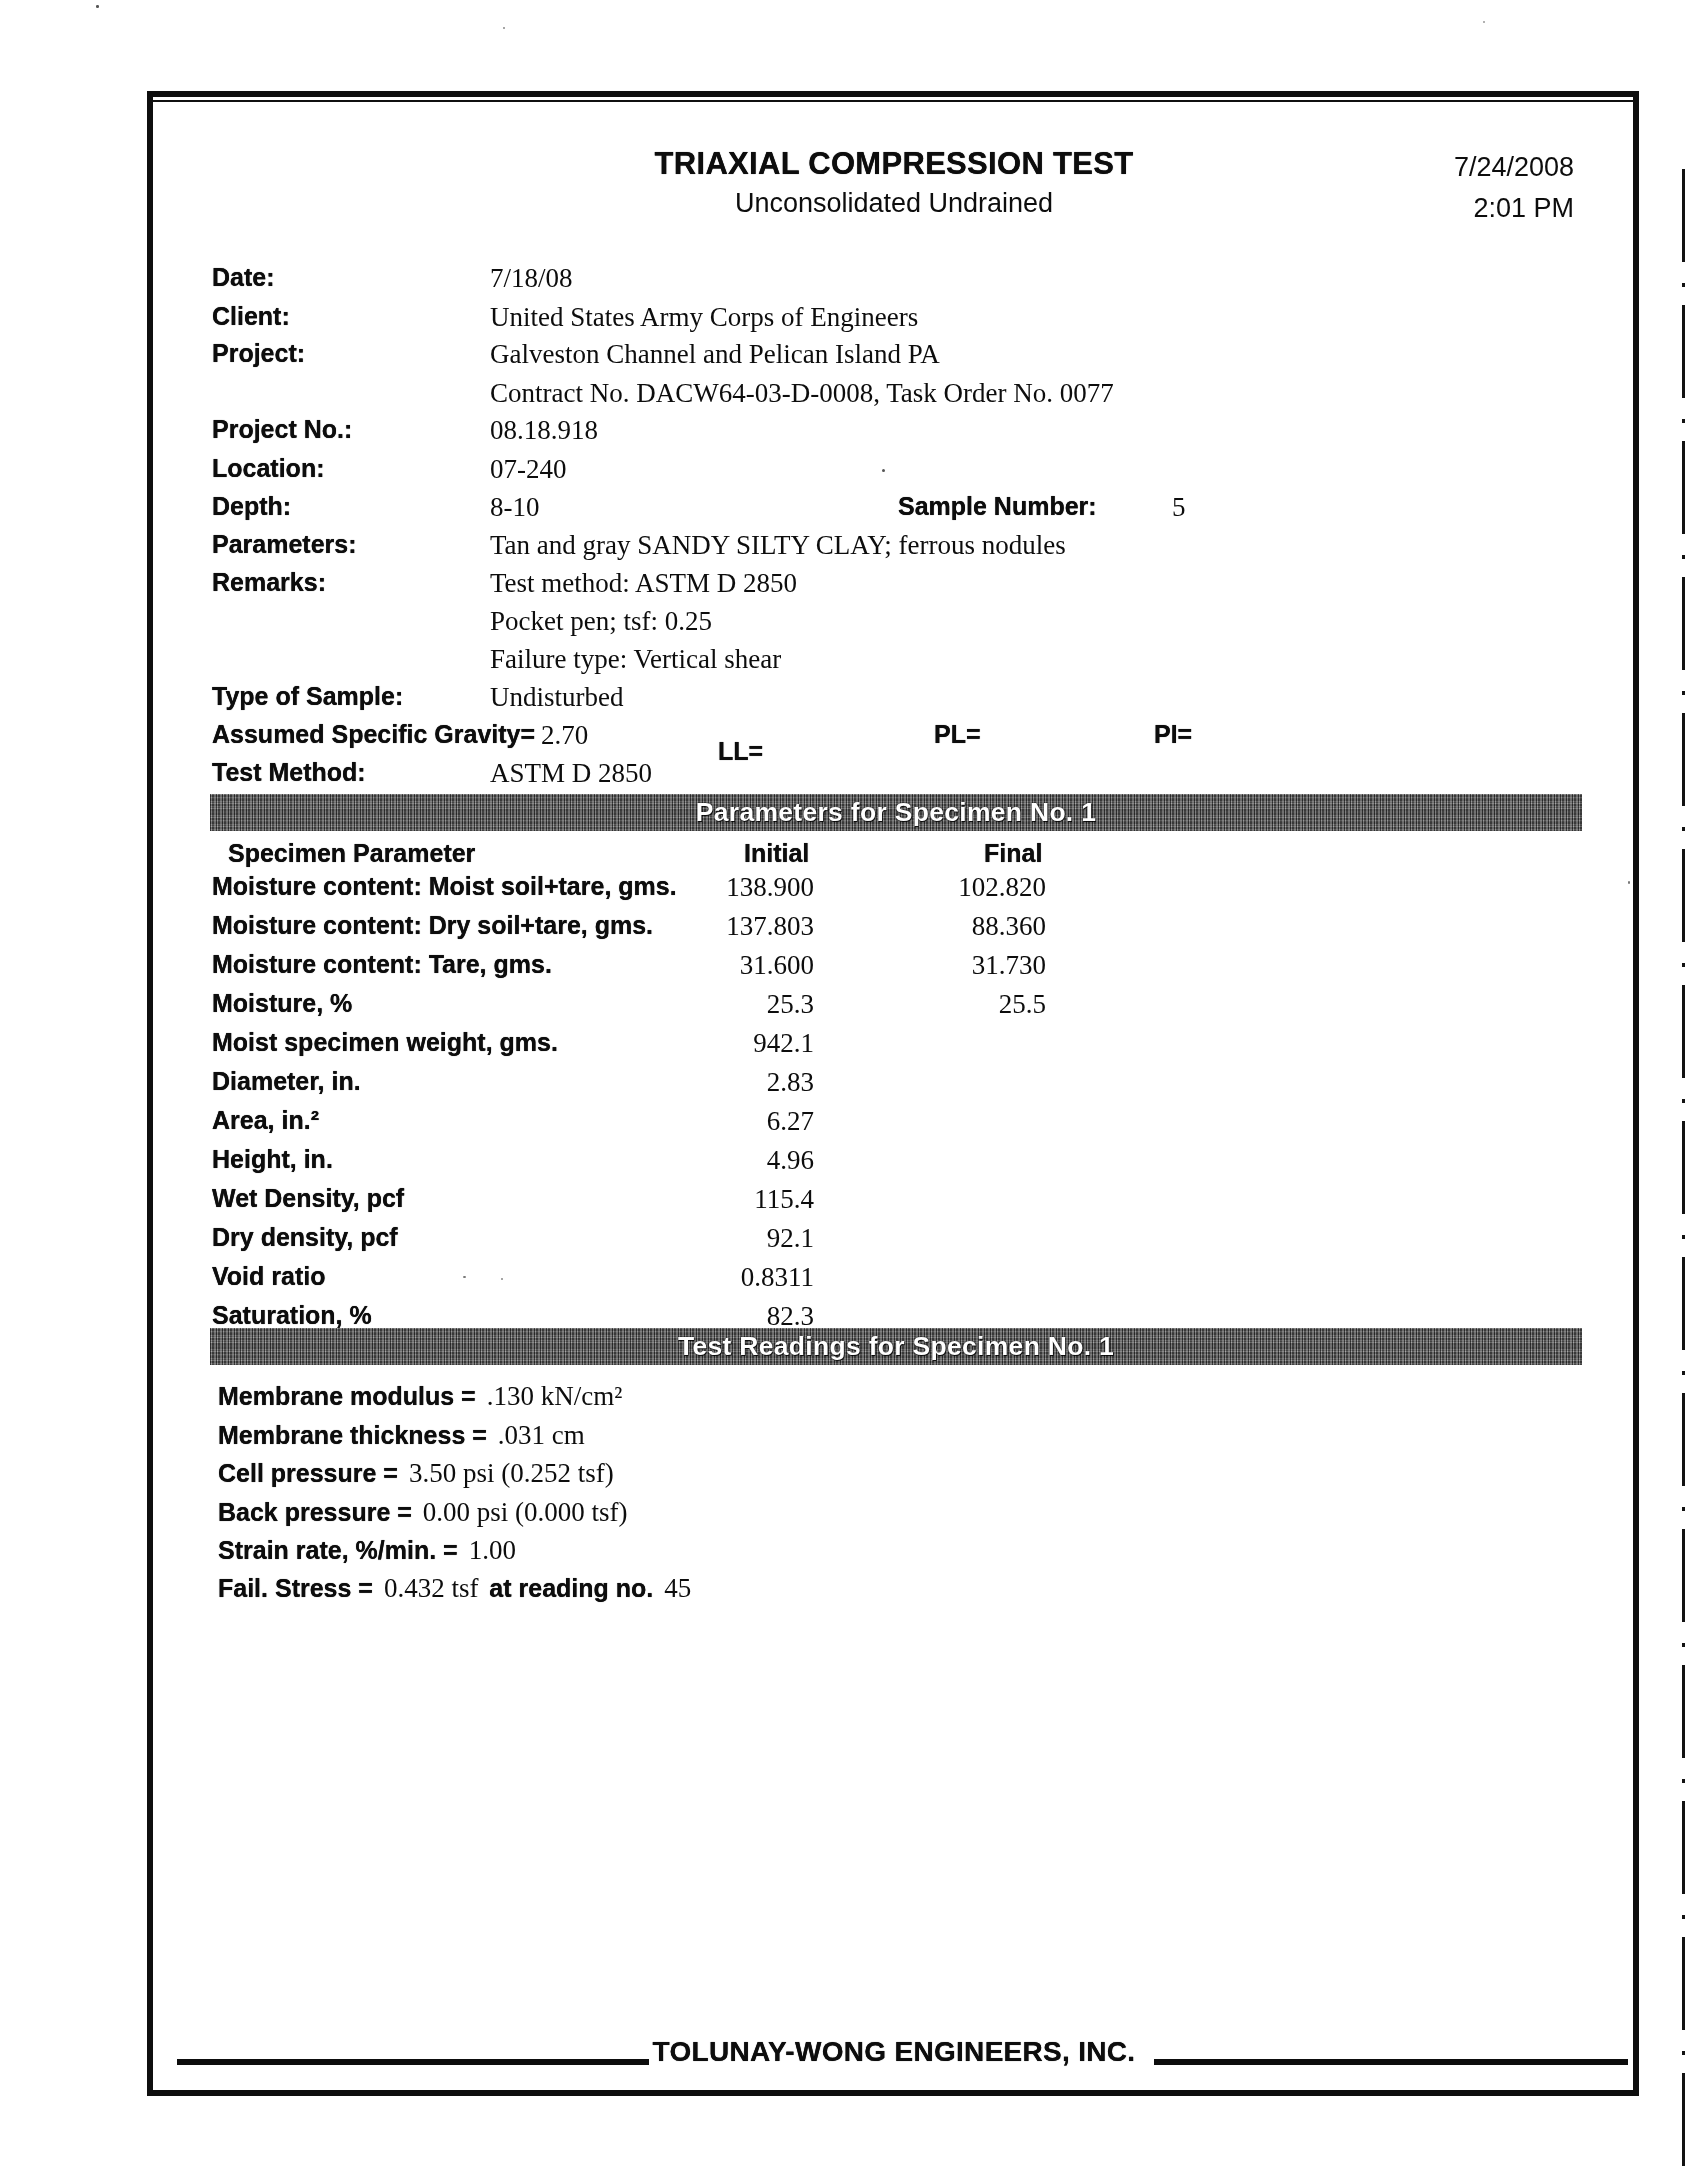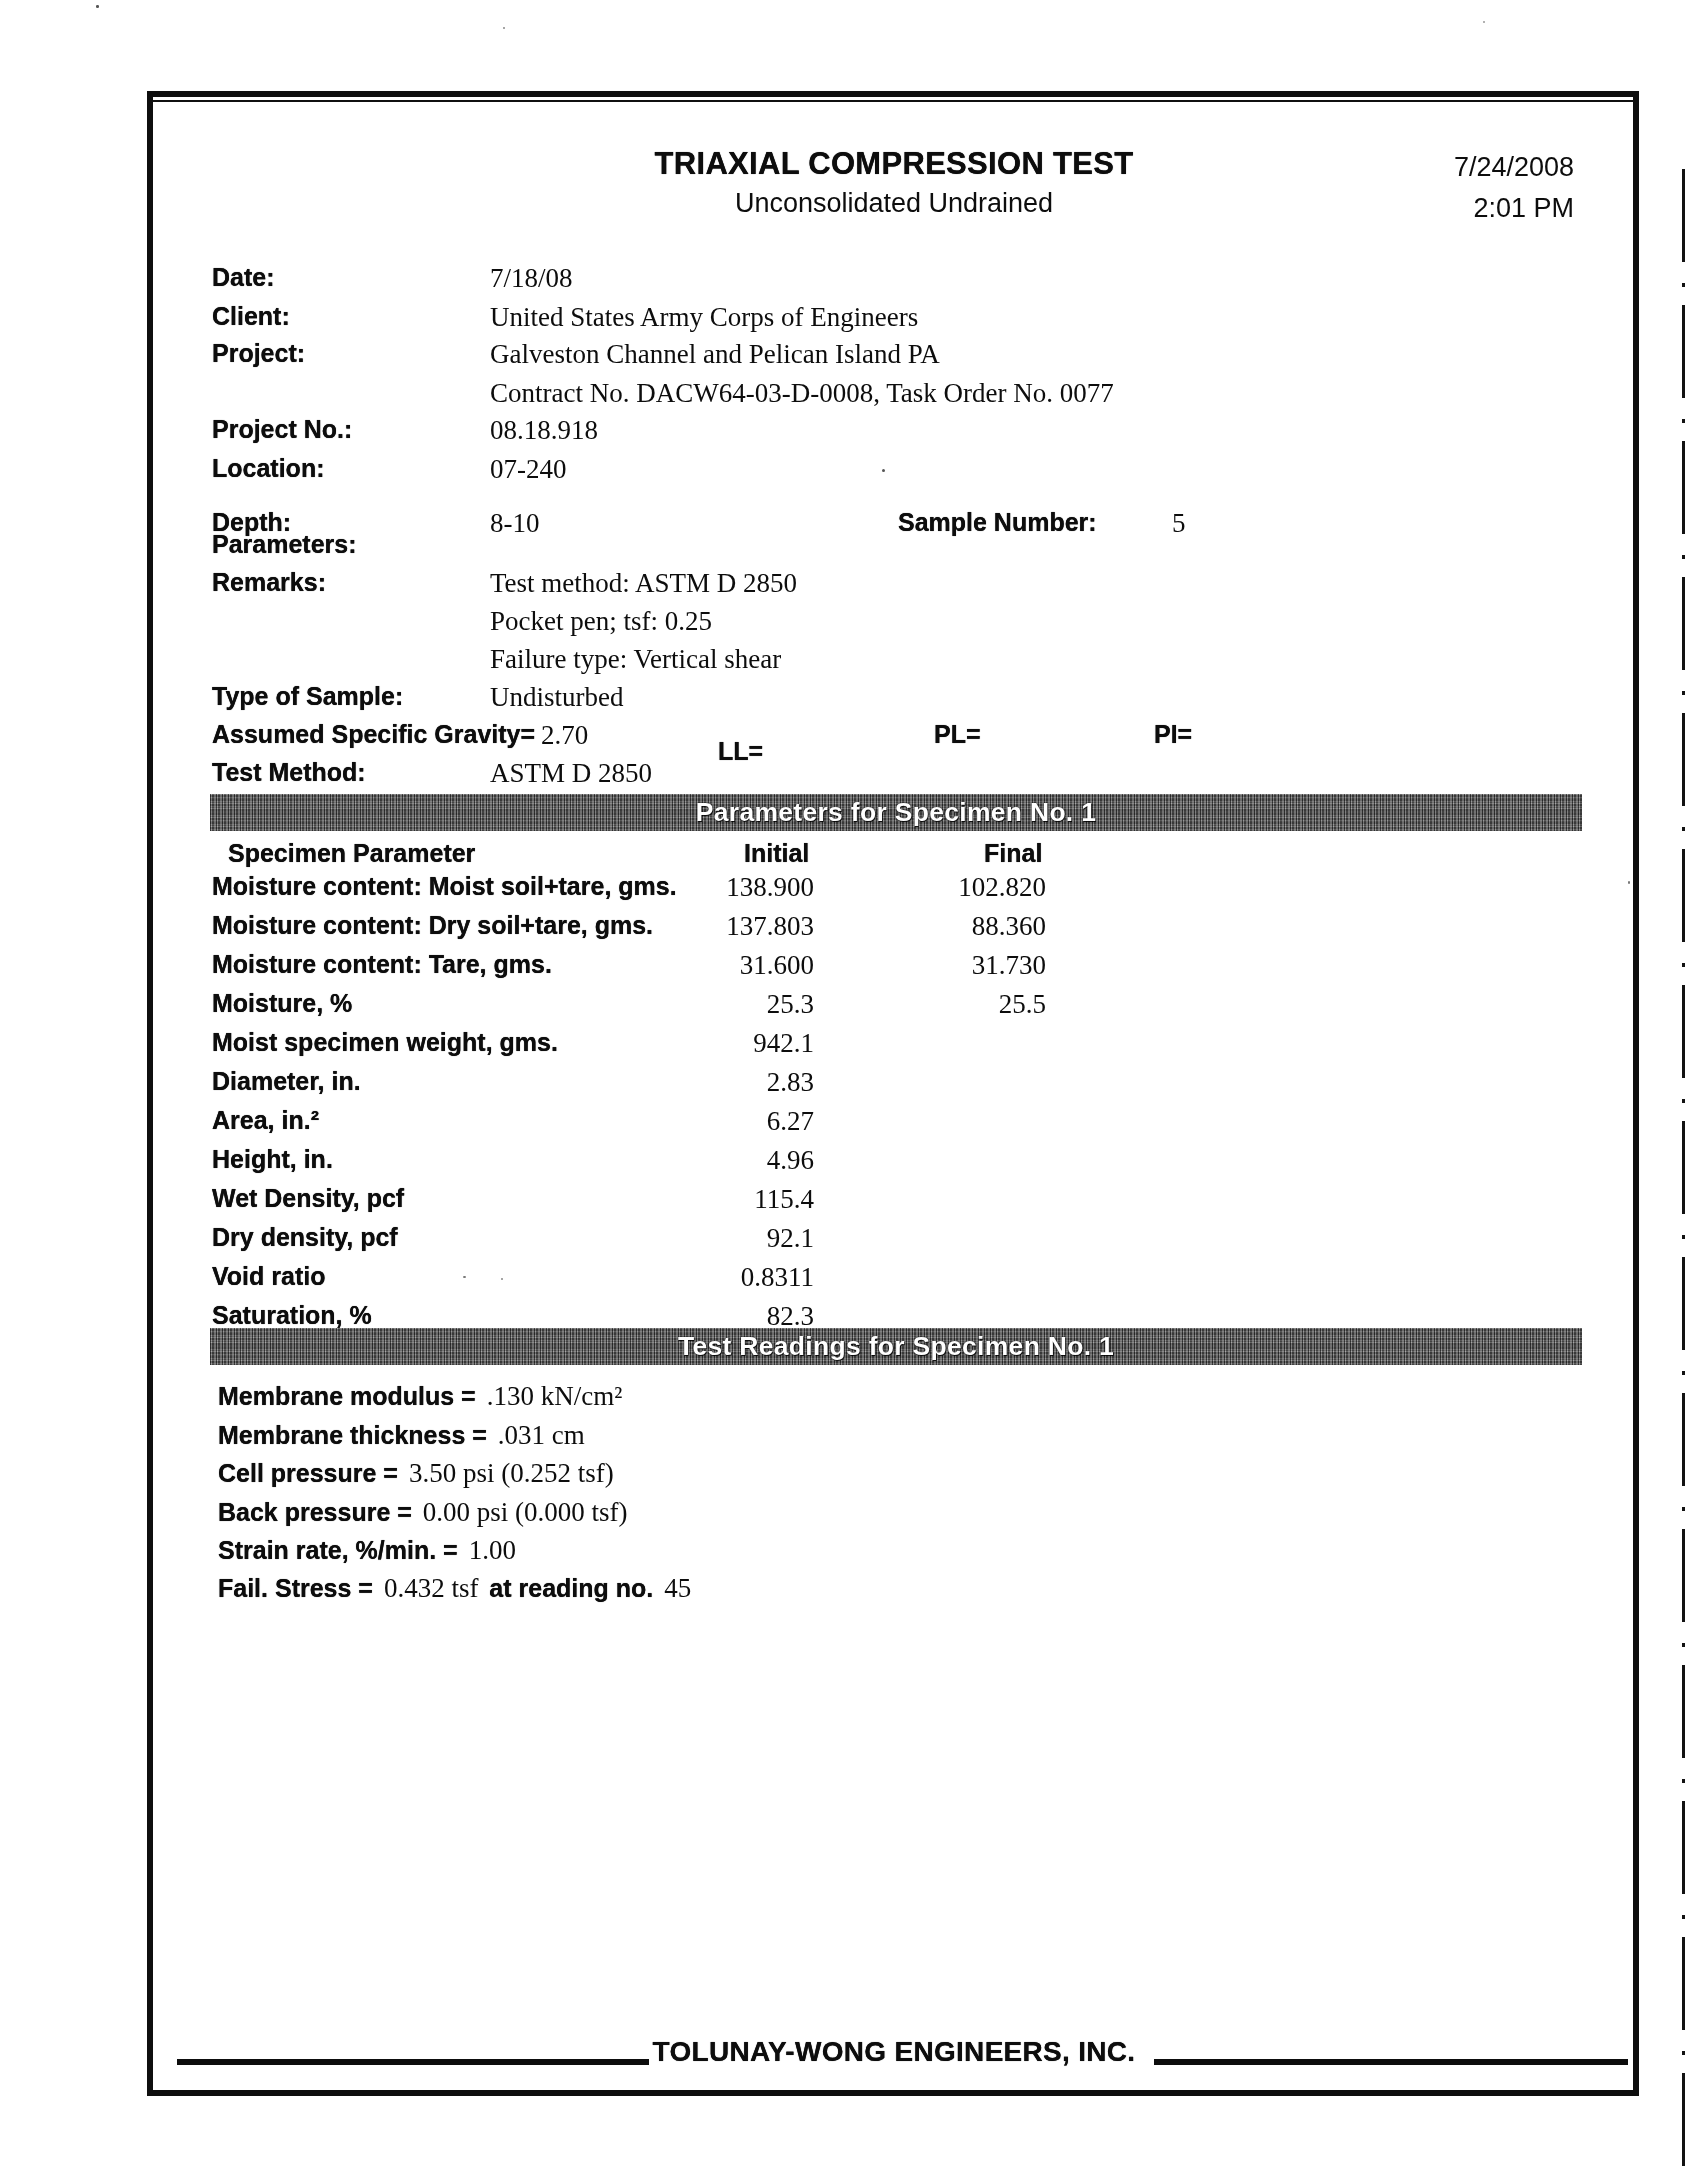--- a/index.html
+++ b/index.html
@@ -107,28 +107,29 @@
   <span class="mval">Contract No. DACW64-03-D-0008, Task Order No. 0077</span>
 </div>
 <div class="mrow" style="top:415px;">
   <span class="mlab">Project No.:</span>
   <span class="mval">08.18.918</span>
 </div>
 <div class="mrow" style="top:454px;">
   <span class="mlab">Location:</span>
   <span class="mval">07-240</span>
 </div>
-<div class="mrow" style="top:508px;">
+<div class="mrow" style="top:492px;">
   <span class="mlab">Depth:</span>
   <span class="mval">8-10</span>
   <span class="snlab">Sample Number:</span>
   <span class="snval">5</span>
 </div>
 <div class="mrow" style="top:530px;">
   <span class="mlab">Parameters:</span>
+  <span class="mval">Tan and gray SANDY SILTY CLAY; ferrous nodules</span>
 </div>
 <div class="mrow" style="top:568px;">
   <span class="mlab">Remarks:</span>
   <span class="mval">Test method: ASTM D 2850</span>
 </div>
 <div class="mrow" style="top:606px;">
   <span class="mlab"></span>
   <span class="mval">Pocket pen; tsf: 0.25</span>
 </div>
 <div class="mrow" style="top:644px;">

